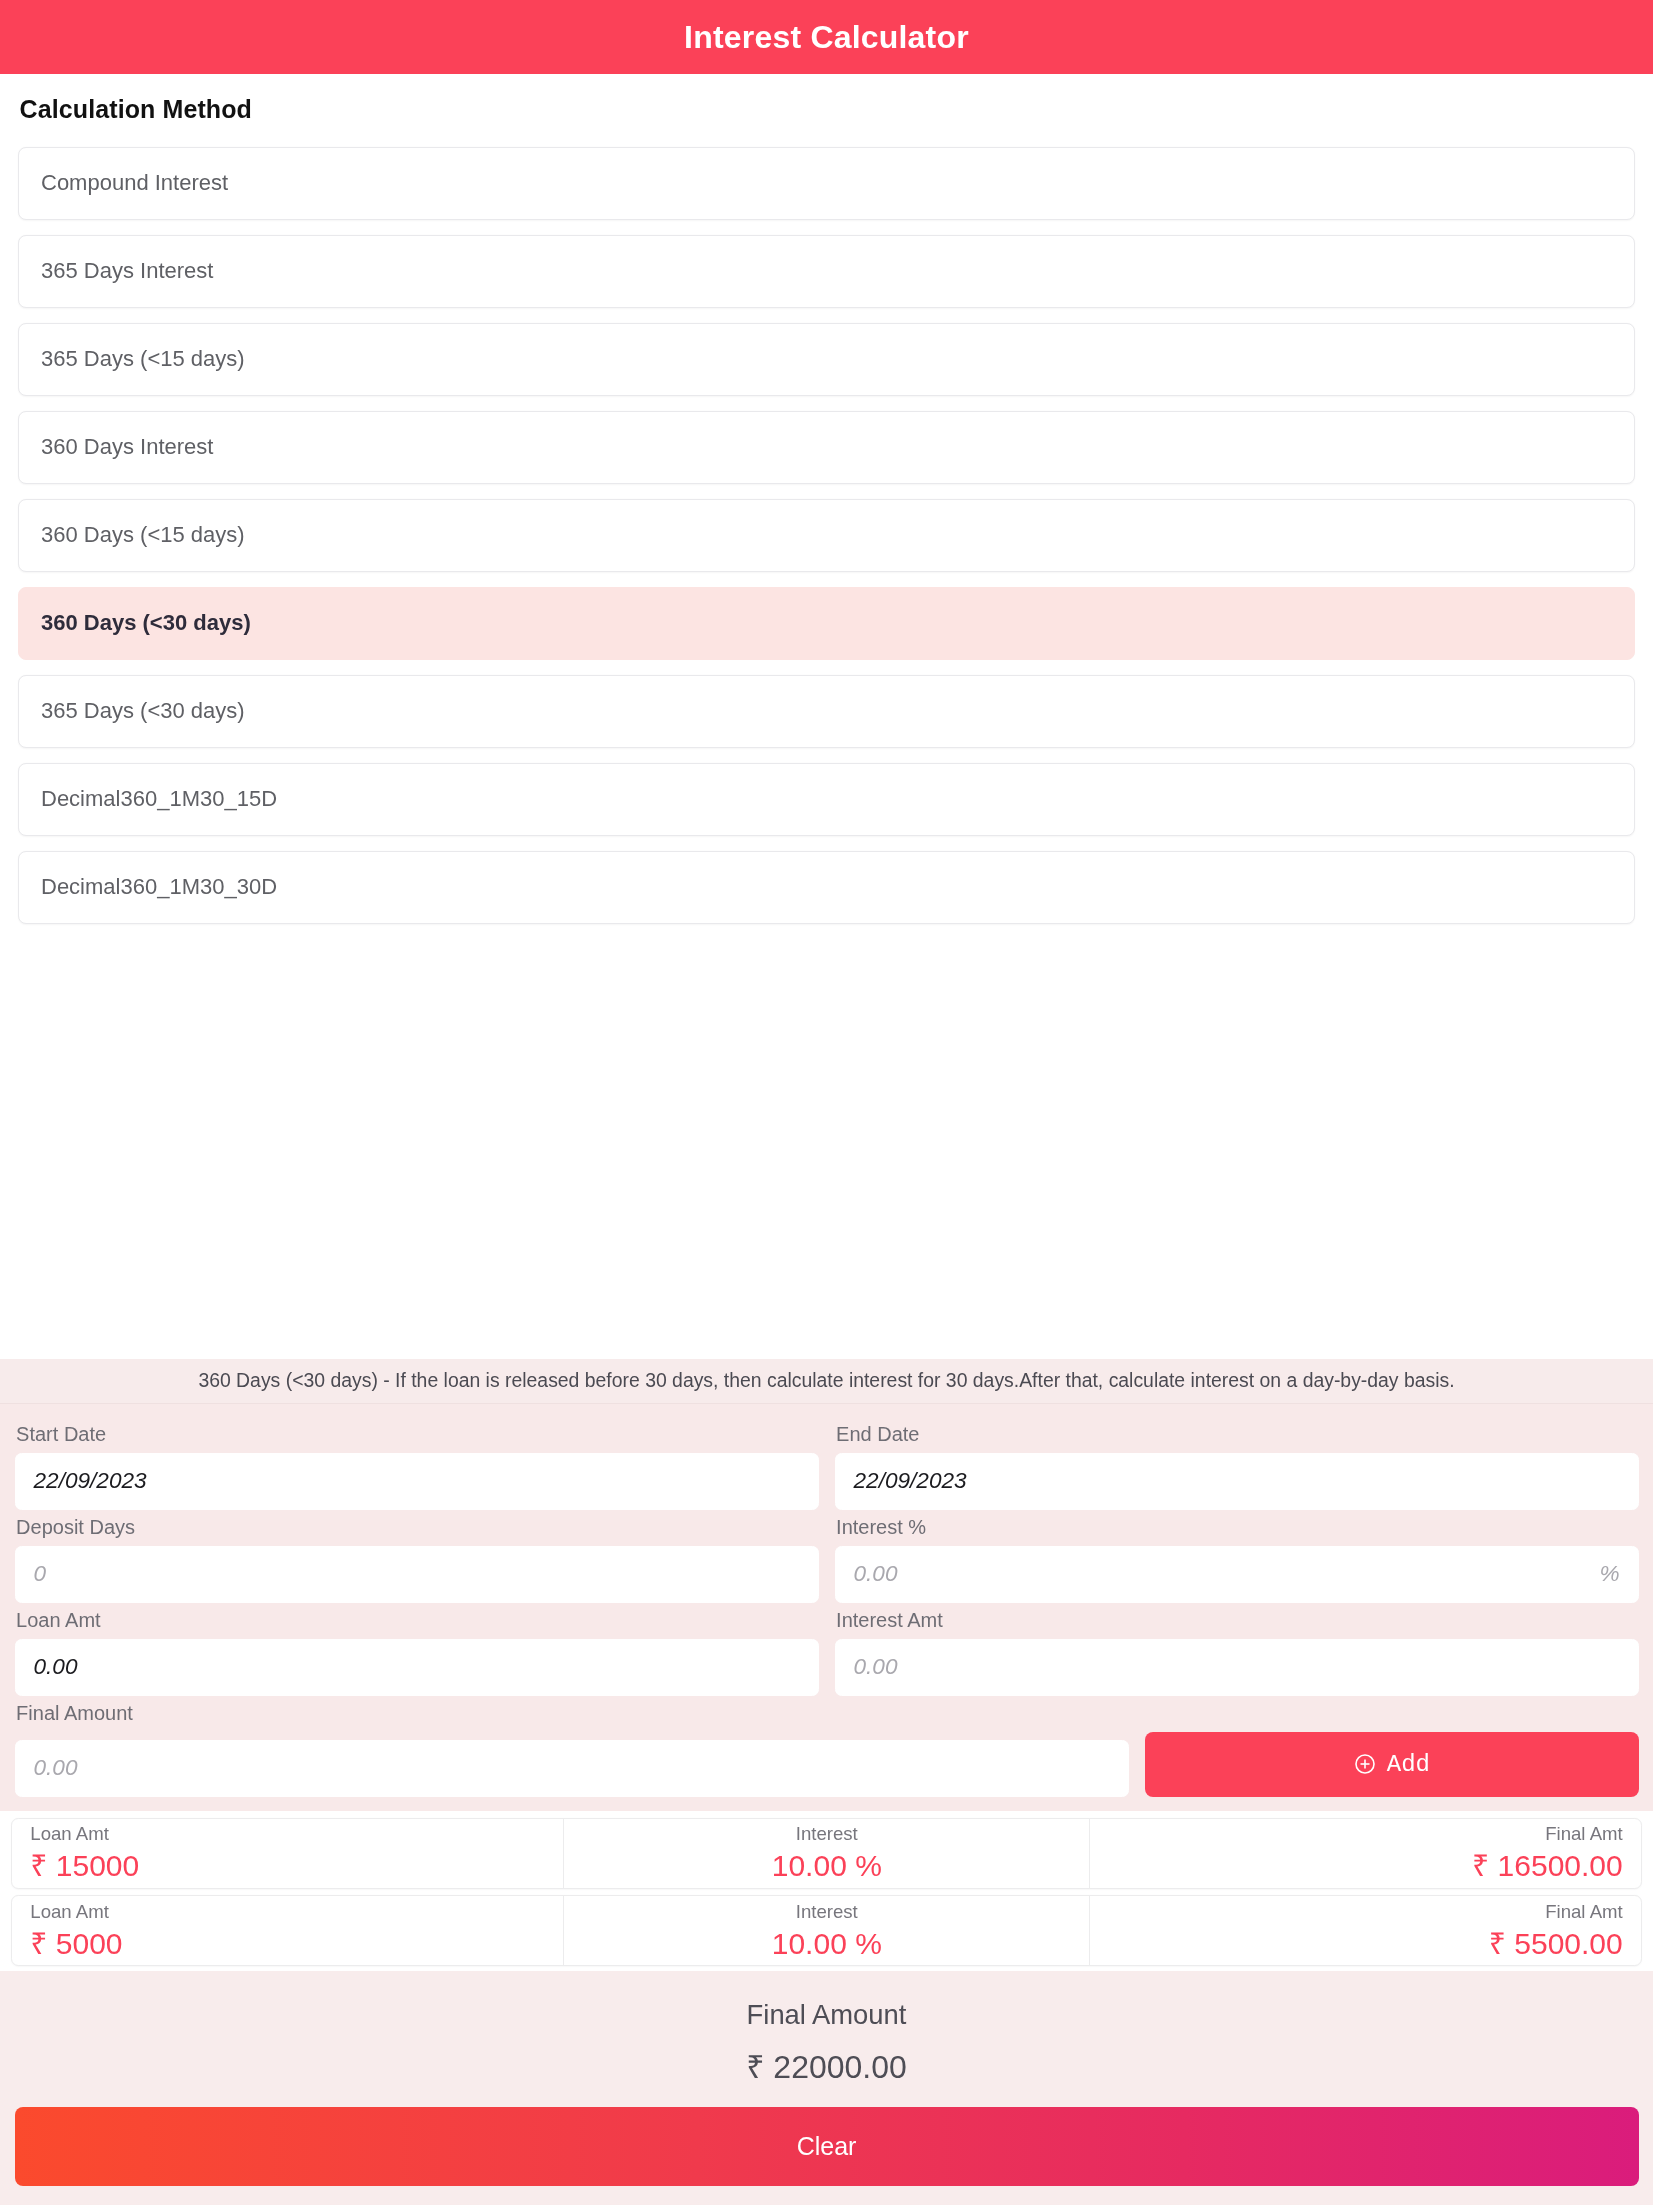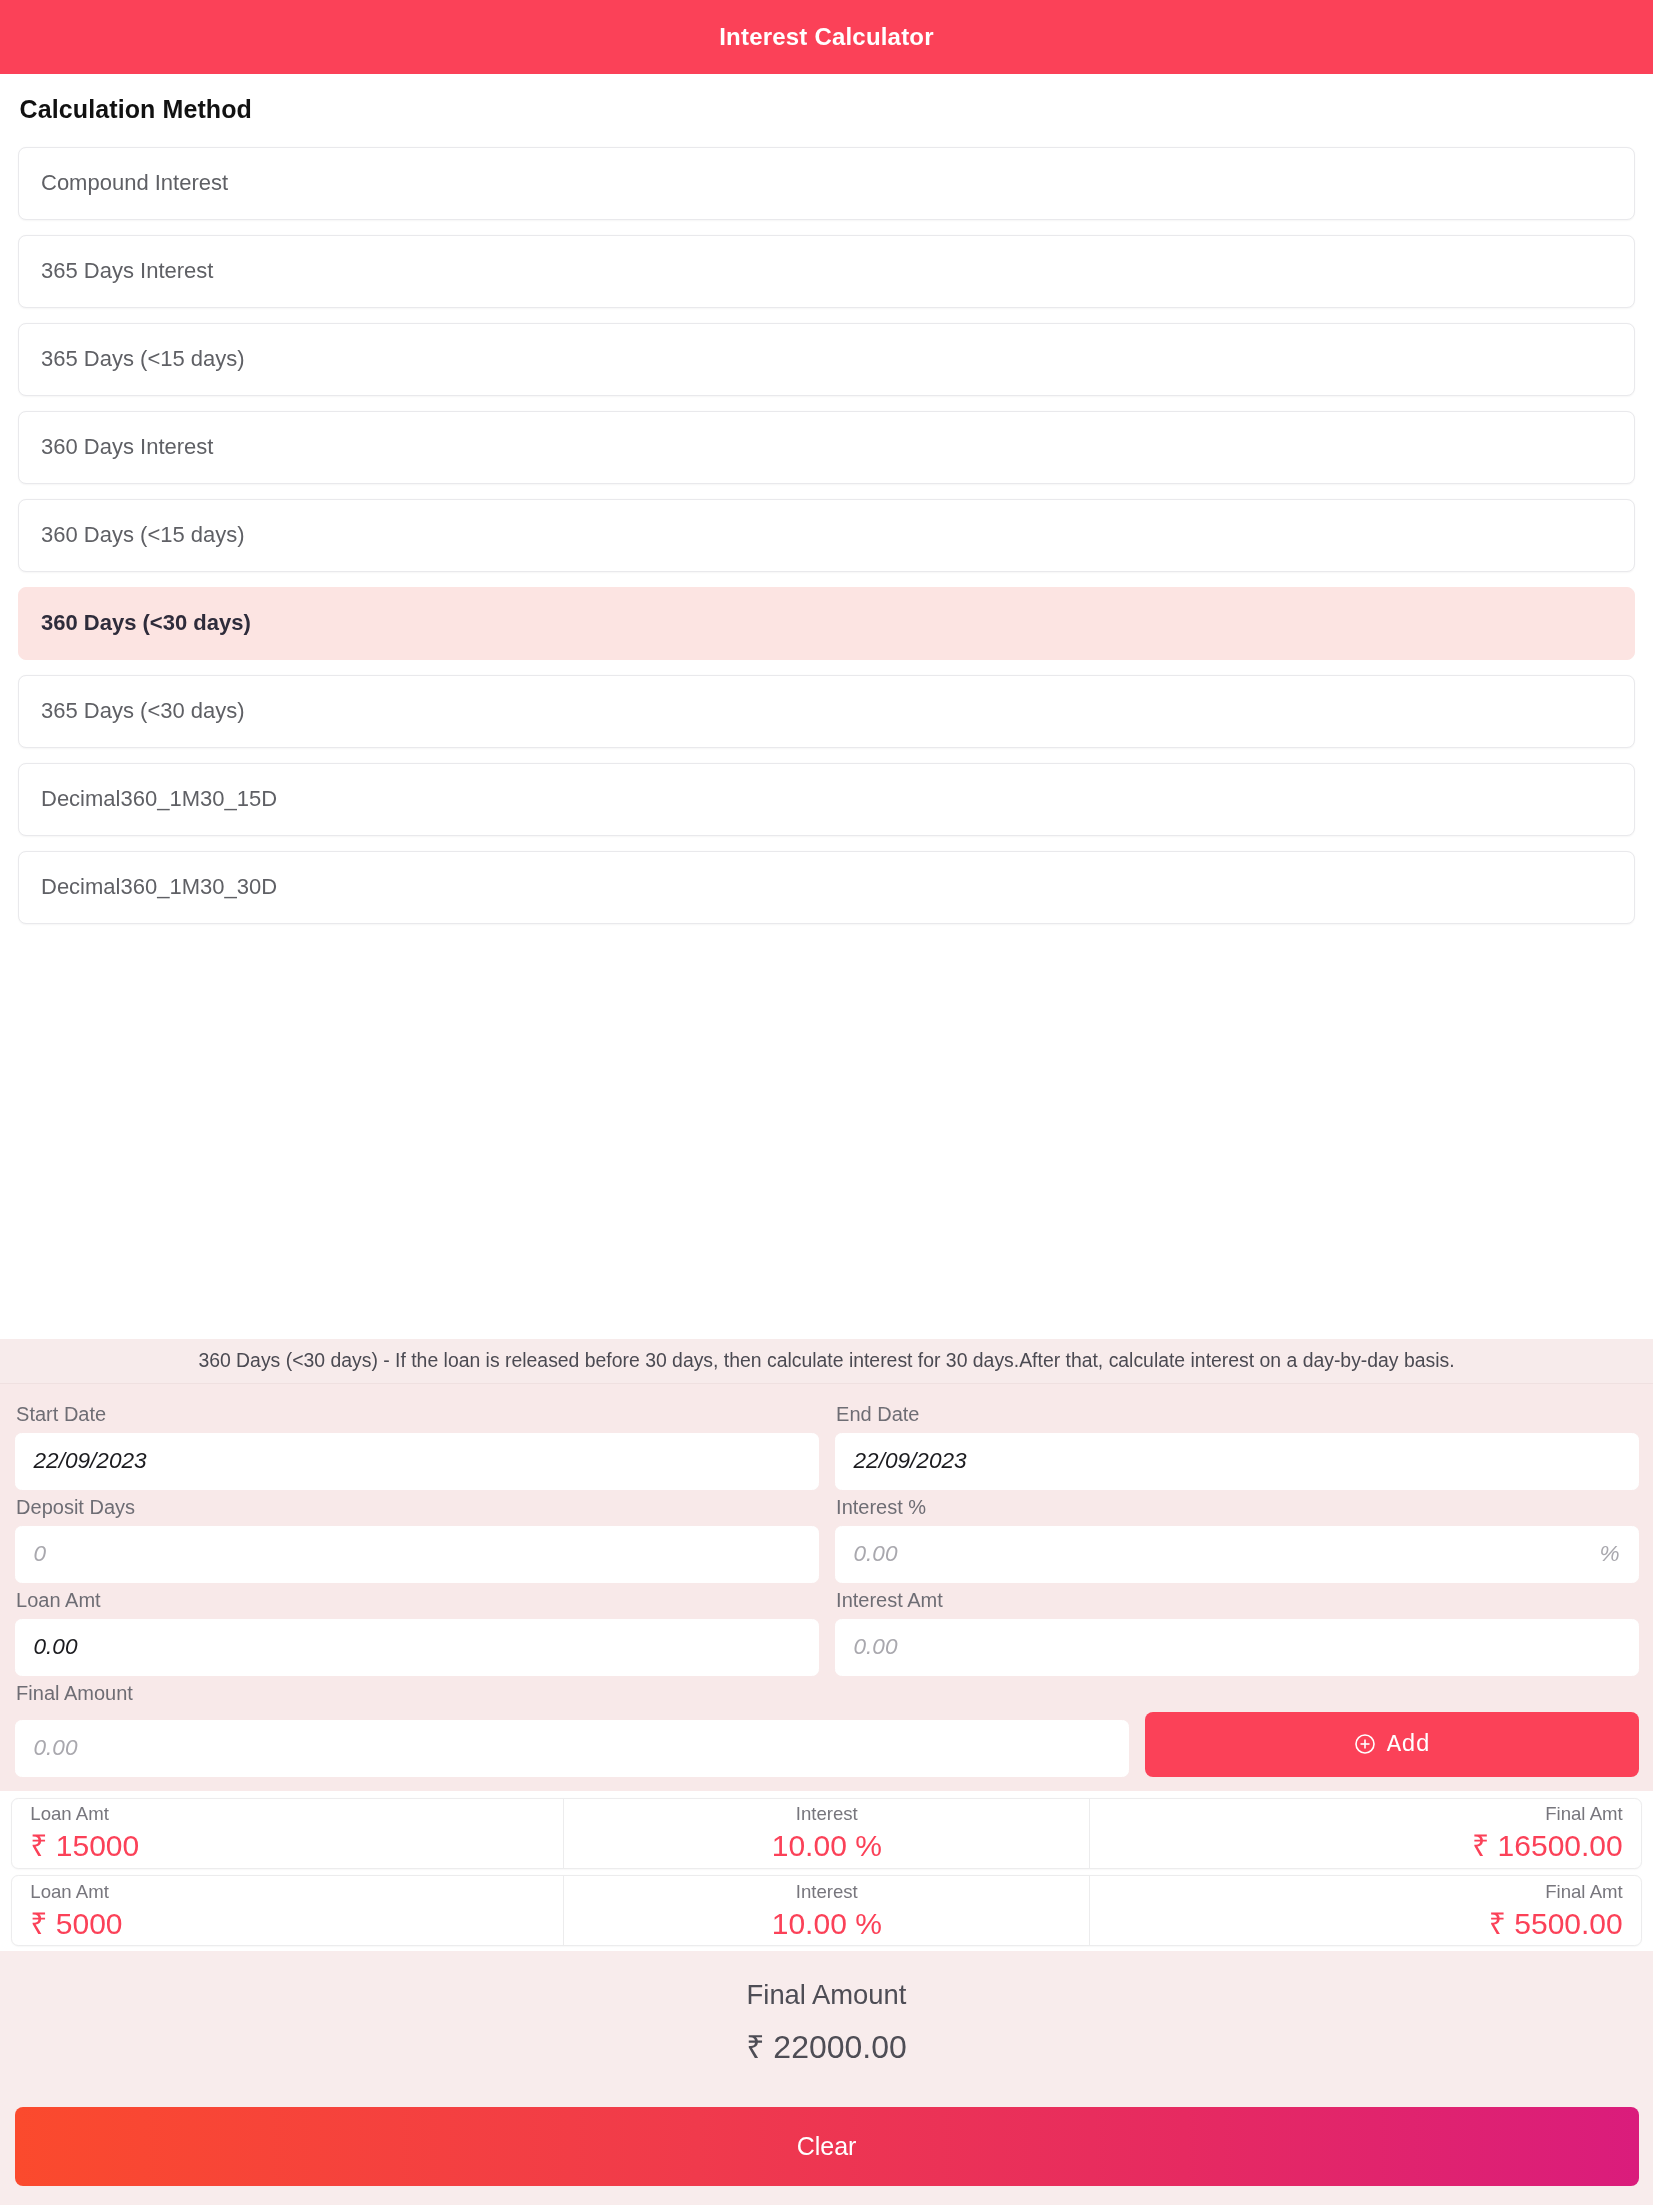--- a/index.html
+++ b/index.html
@@ -26,21 +26,21 @@
   .app-header {
     height: 74px;
     flex: 0 0 74px;
     background: #fb4158;
     display: flex;
     align-items: center;
     justify-content: center;
   }
   .app-header .title {
     color: #ffffff;
-    font-size: 24px;
+    font-size: 32px;
     font-weight: 700;
     letter-spacing: 0.2px;
   }
 
   
   .method-section {
     background: #ffffff;
     padding: 21px 18px 0 18px;
     flex: 1 1 auto;
     min-height: 0;
@@ -209,21 +209,21 @@
     align-items: center;
   }
   .footer-label {
     font-size: 27.4px;
     color: #4e4d55;
     margin-bottom: 13px;
   }
   .footer-total {
     font-size: 32px;
     color: #4e4d55;
-    margin-bottom: 40px;
+    margin-bottom: 20px;
   }
   .clear-button {
     width: 100%;
     height: 79px;
     border: none;
     border-radius: 8px;
     background: linear-gradient(90deg, #fb4a2d 0%, #f03a4c 42%, #e62a61 72%, #da1c7c 100%);
     color: #ffffff;
     font-size: 25px;
     font-family: inherit;

